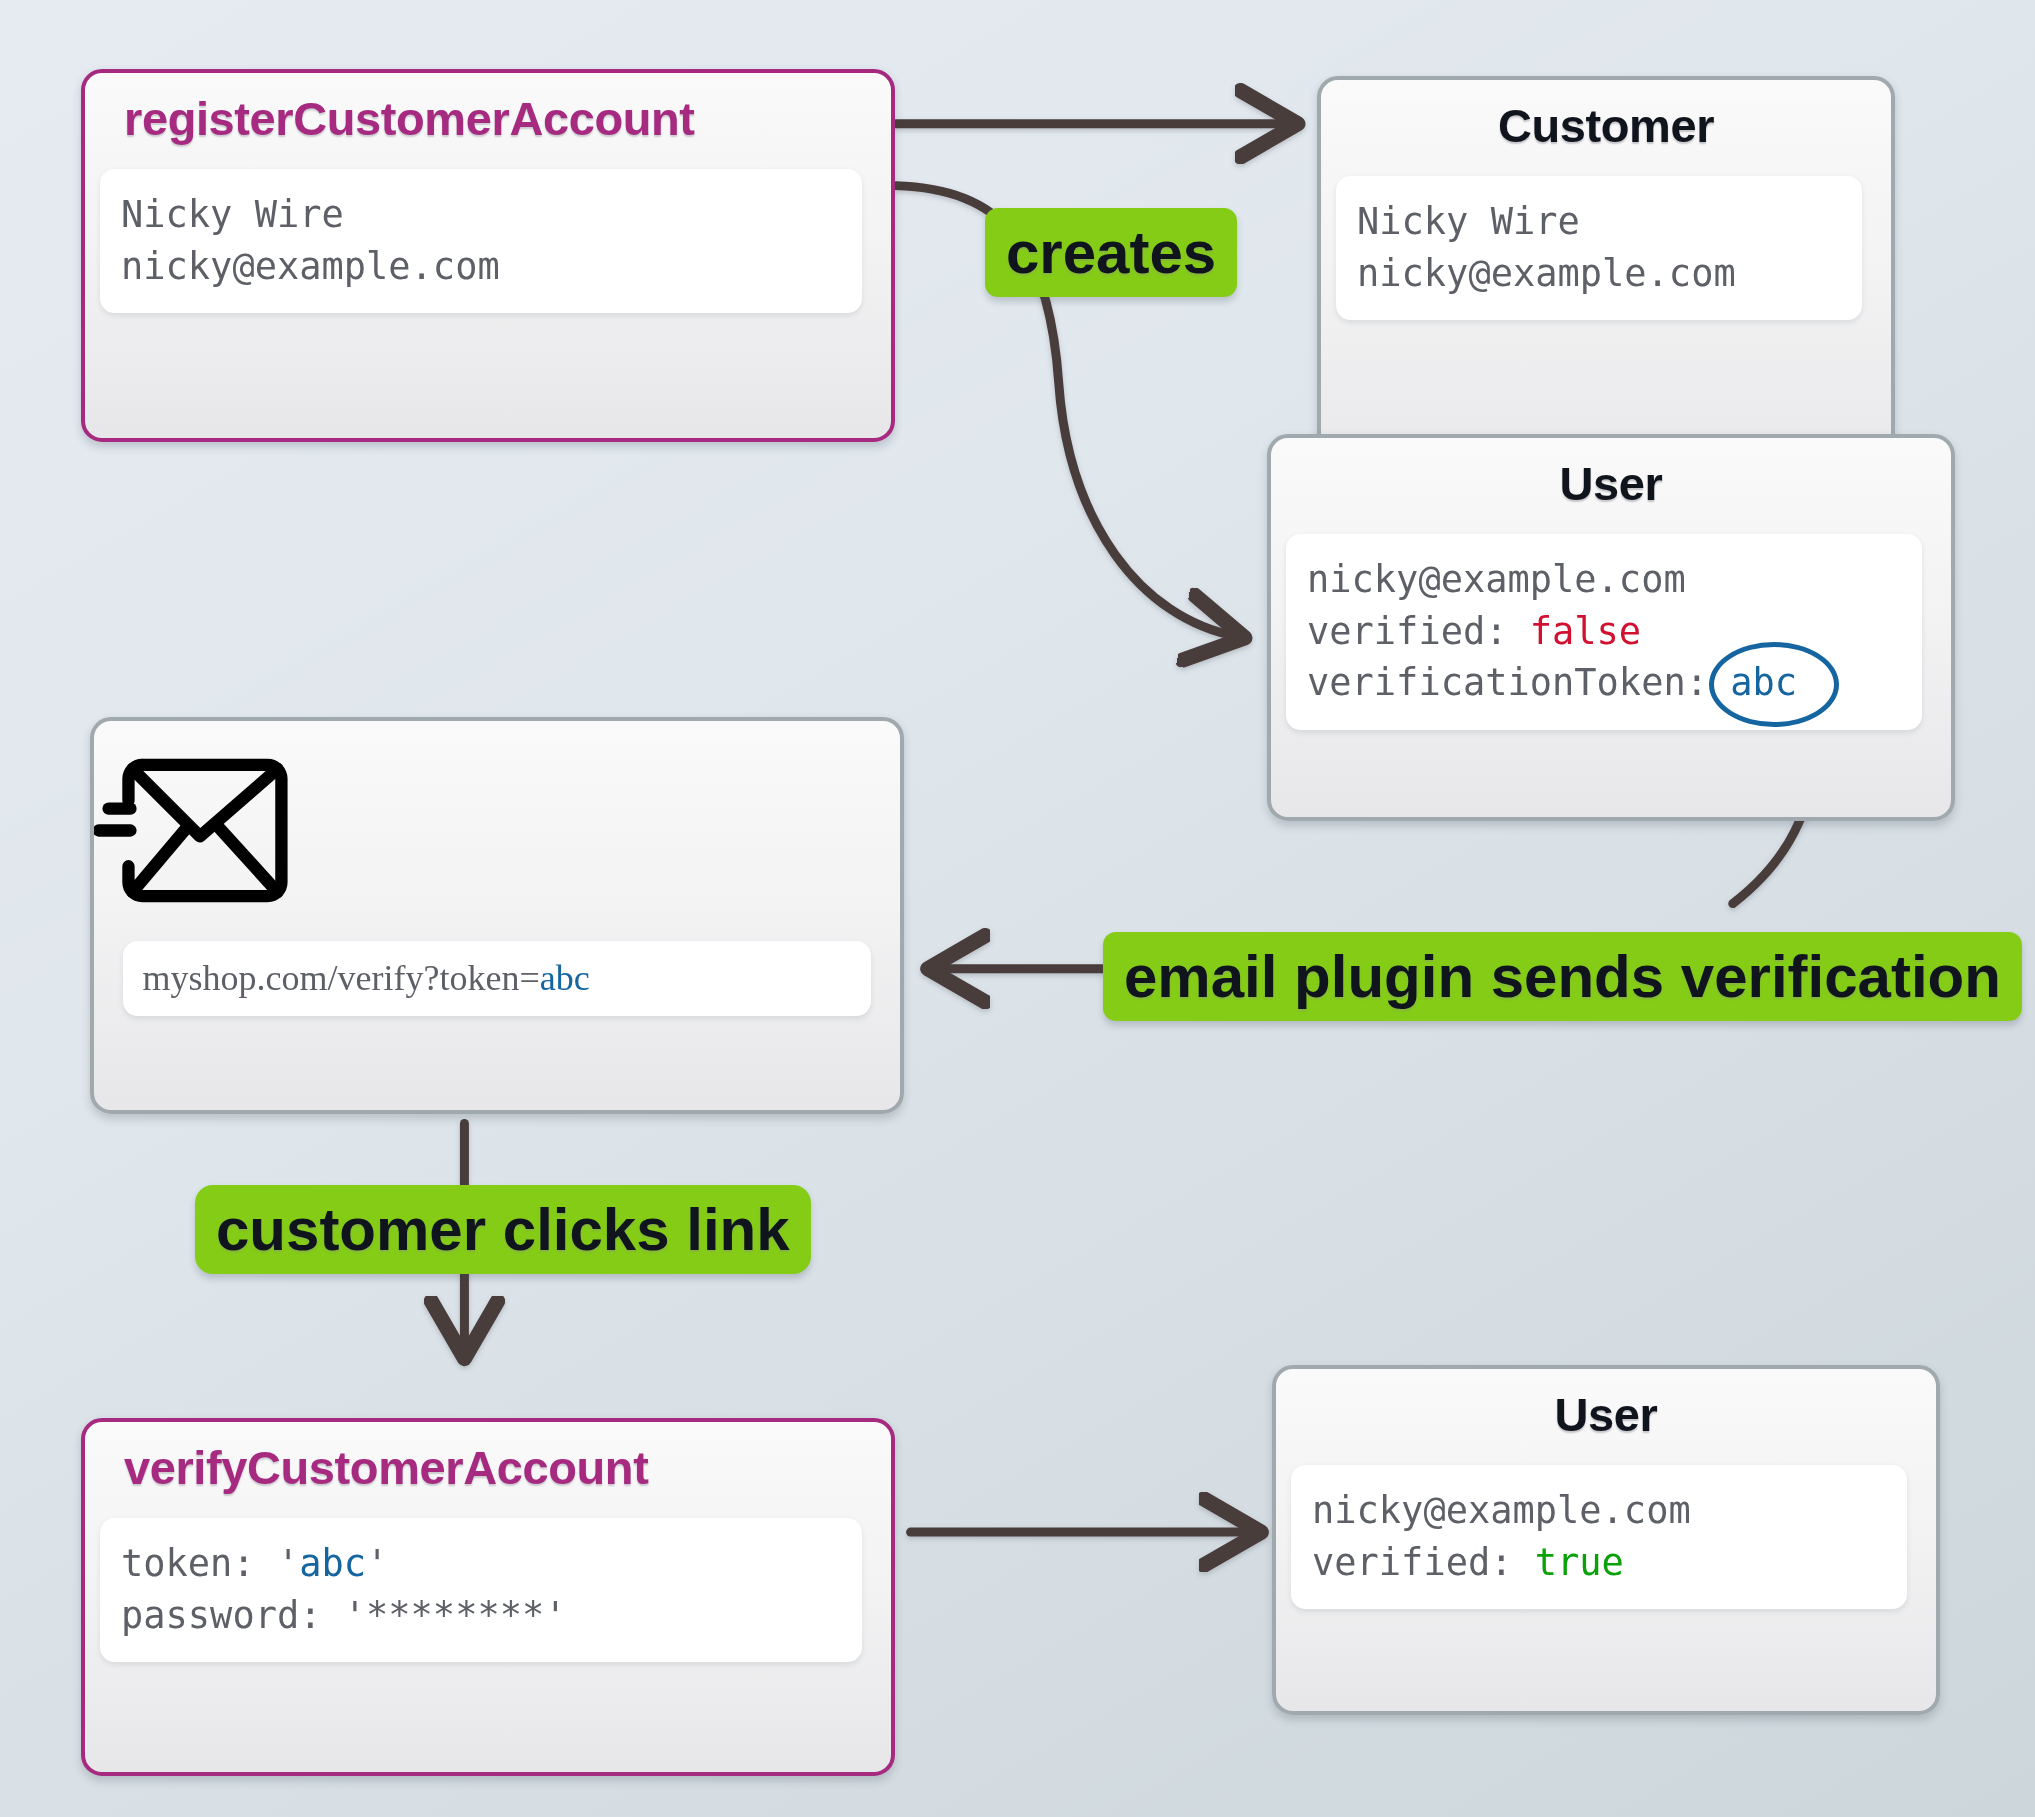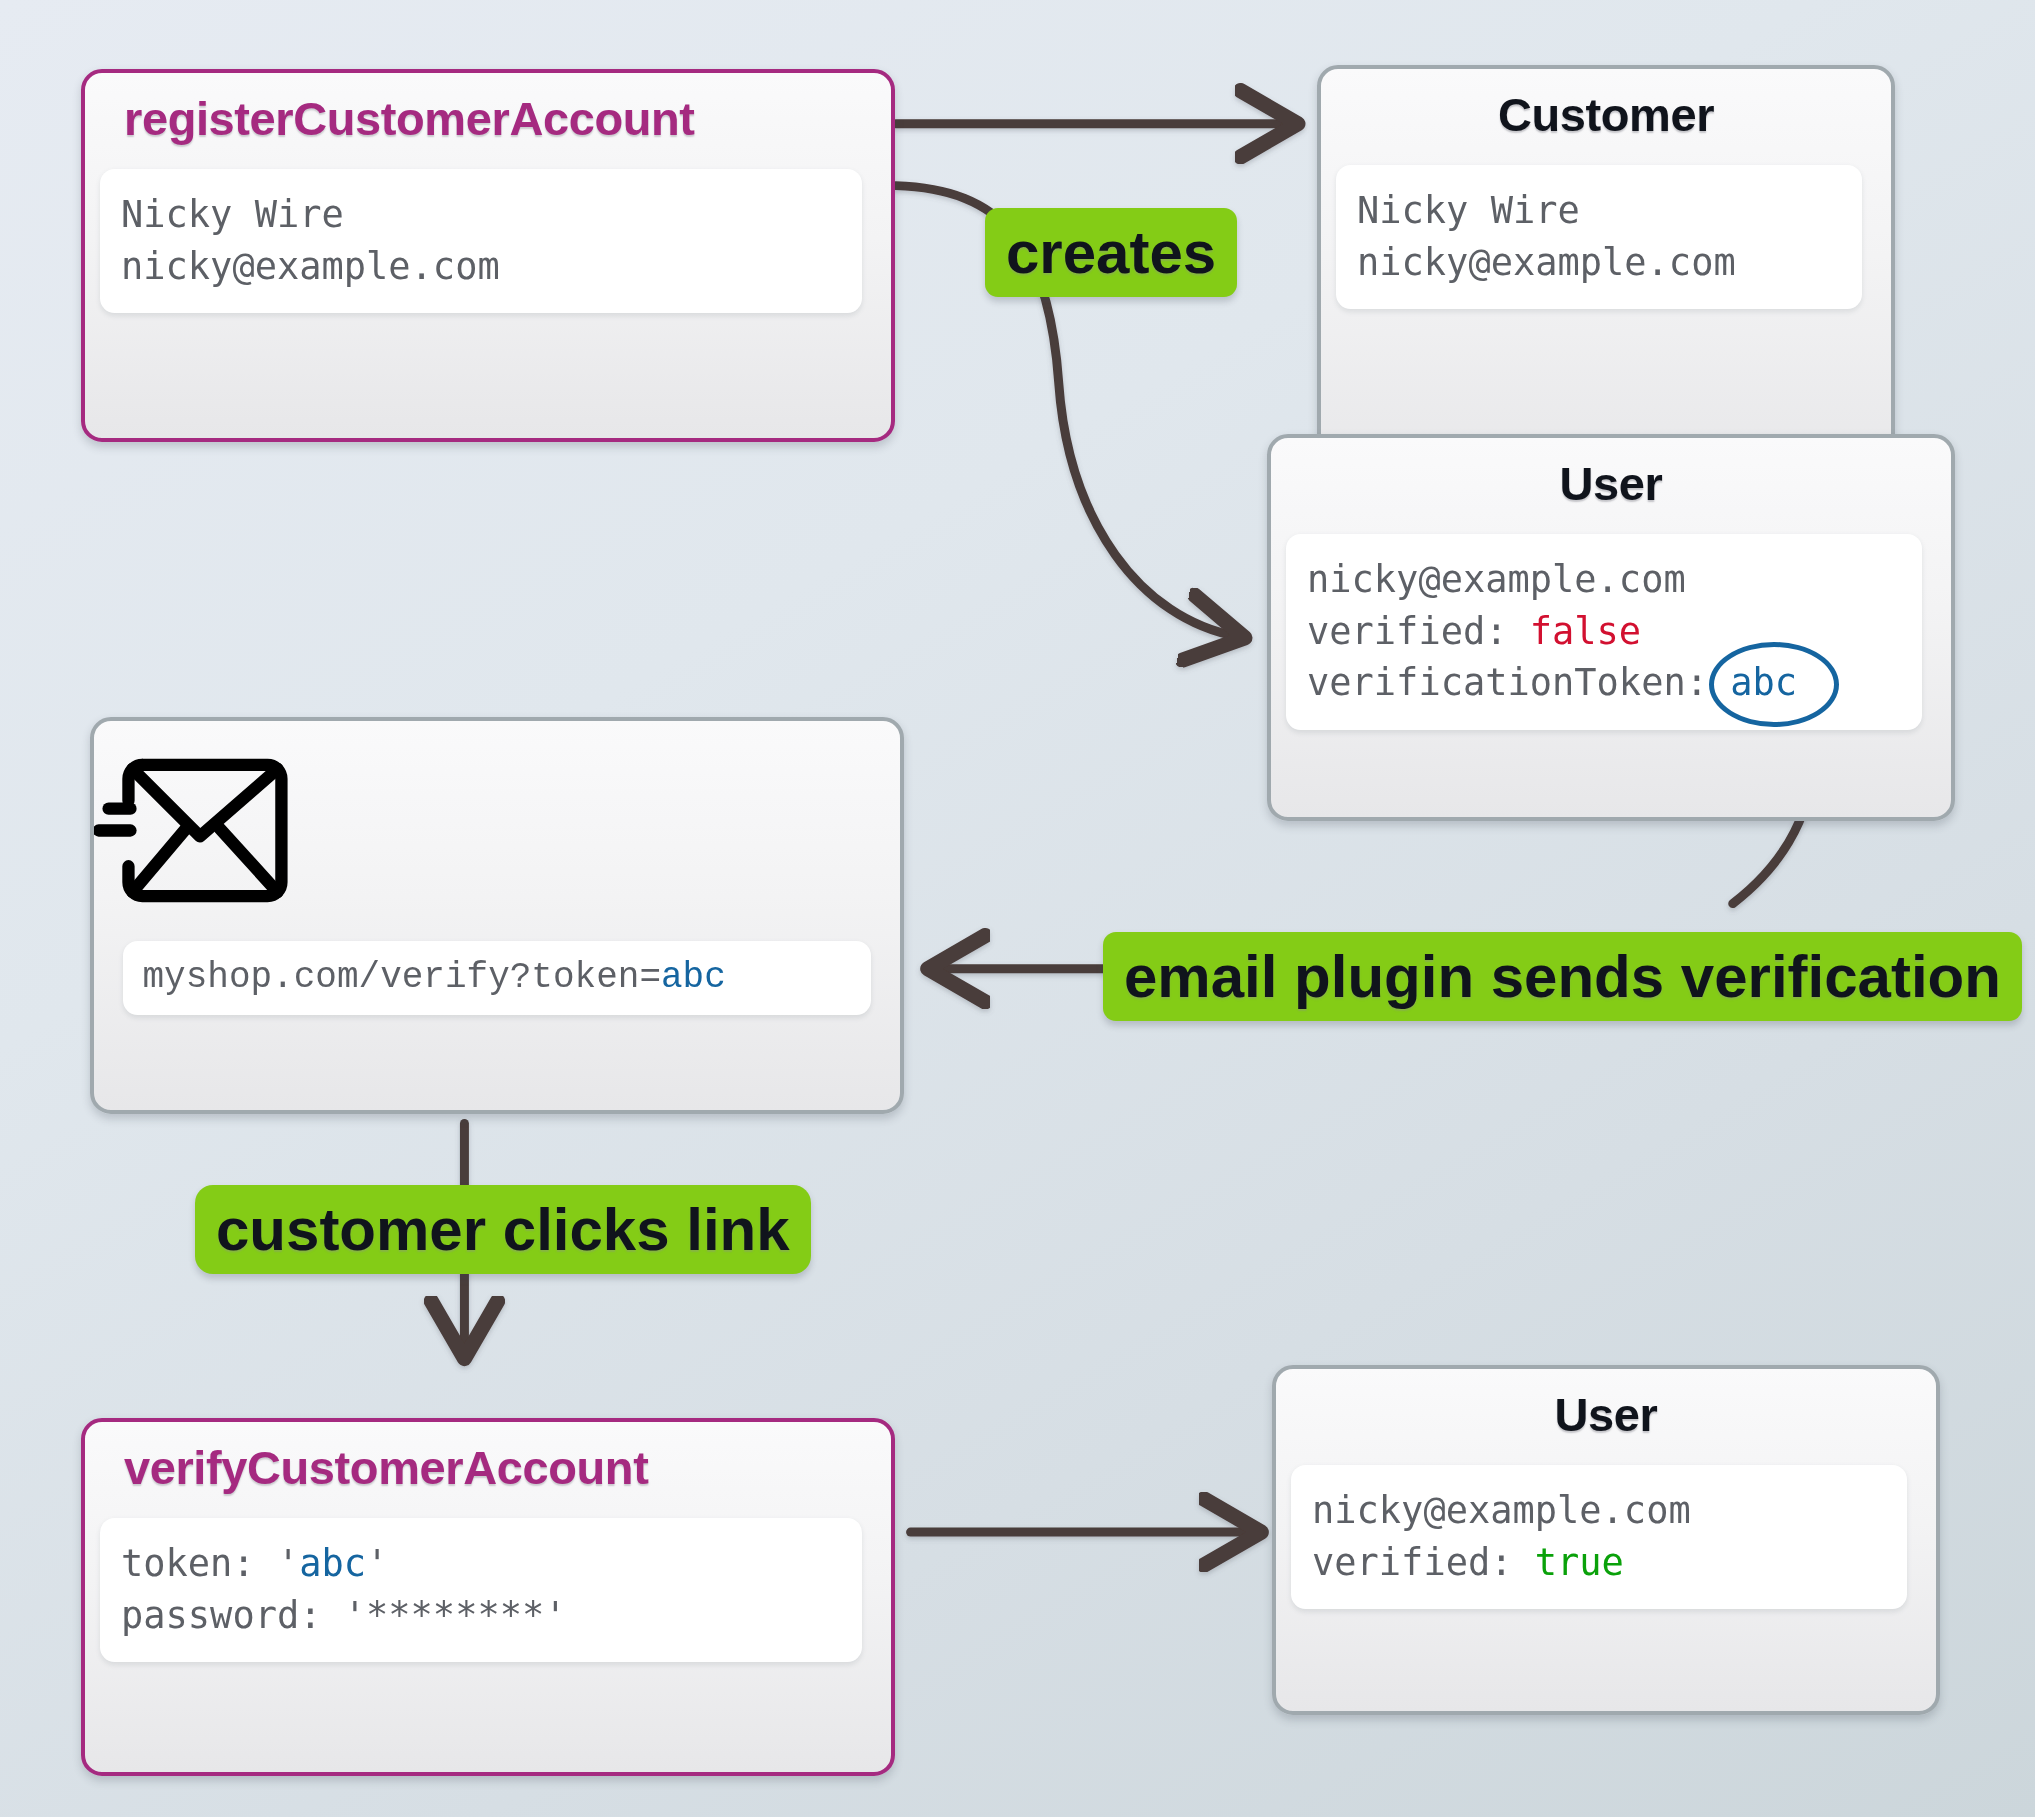--- a/index.html
+++ b/index.html
@@ -103,21 +103,21 @@
   .email-icon {
     display: block;
     margin: 36px auto 0 auto;
   }
   .email-url {
     background: #ffffff;
     border-radius: 14.7px;
     margin: 34px 29px 0 29px;
     padding: 16.3px 19.5px;
     box-shadow: 0 2.4px 4.9px rgba(80,90,100,0.13);
-    font-family: Liberation Mono, monospace;
+    font-family: Liberation Serif, serif;
     font-size: 36px;
     color: #5d6066;
     white-space: nowrap;
   }
 
   
   .edge-label {
     position: absolute;
     background: #84cc16;
     border-radius: 13px;
@@ -162,21 +162,21 @@
   </svg>
 
   <div class="node accent" style="left:81px; top:69px; width:814px; height:373px;">
     <div class="node-title accent-title">registerCustomerAccount</div>
     <div class="fields">
       <div class="row">Nicky Wire</div>
       <div class="row">nicky@example.com</div>
     </div>
   </div>
 
-  <div class="node gray" style="left:1317px; top:65px; width:578px; height:422px;">
+  <div class="node gray" style="left:1317px; top:76px; width:578px; height:422px;">
     <div class="node-title dark-title">Customer</div>
     <div class="fields">
       <div class="row">Nicky Wire</div>
       <div class="row">nicky@example.com</div>
     </div>
   </div>
 
   <div class="node gray" style="left:1267px; top:434px; width:688px; height:387px;">
     <div class="node-title dark-title">User</div>
     <div class="fields">

